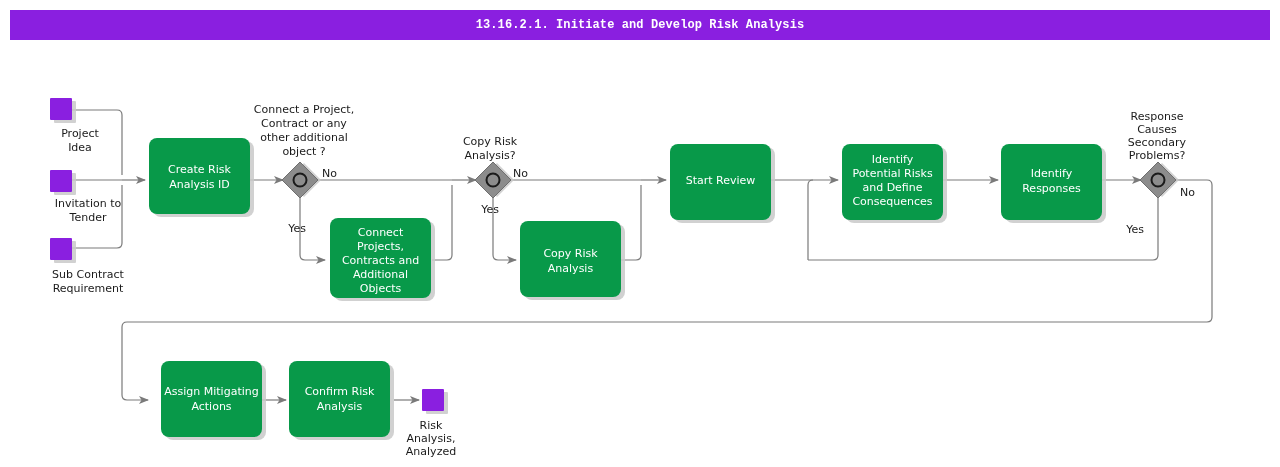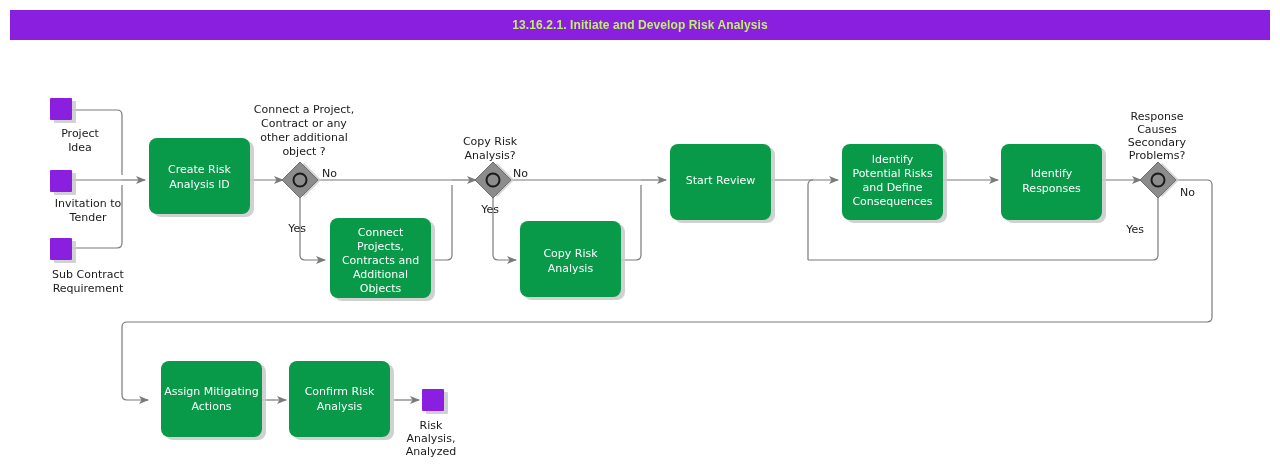--- a/index.html
+++ b/index.html
@@ -21,22 +21,22 @@
     left: 10px;
     top: 10px;
     width: 1260px;
     height: 30px;
     background: #8A1FE0;
     display: flex;
     align-items: center;
     justify-content: center;
   }
   #title-text {
-    color: #bef264;
-    font-family: Liberation Sans, sans-serif;
+    color: #ffffff;
+    font-family: Liberation Mono, monospace;
     font-size: 12px;
     font-weight: bold;
     letter-spacing: 0.1px;
     white-space: nowrap;
   }
   #canvas {
     position: absolute;
     left: 0;
     top: 0;
     width: 1280px;

